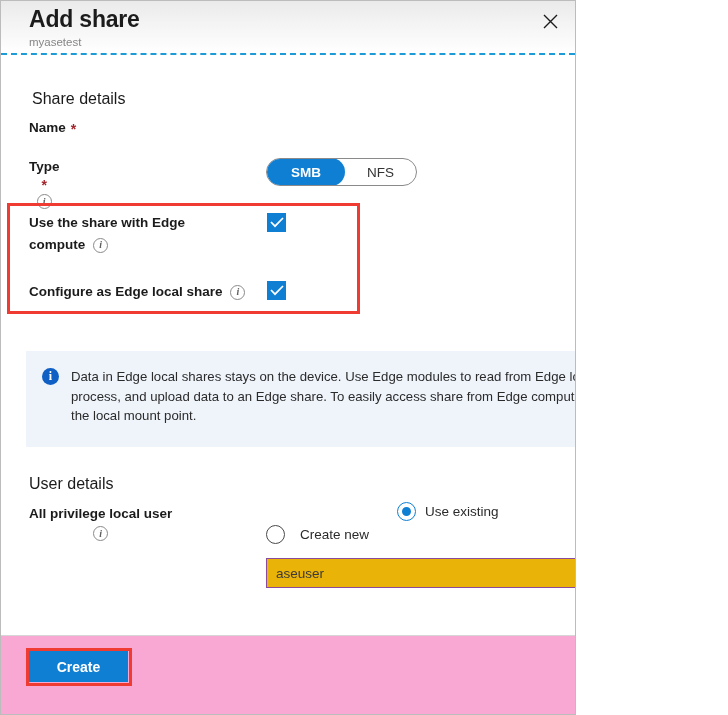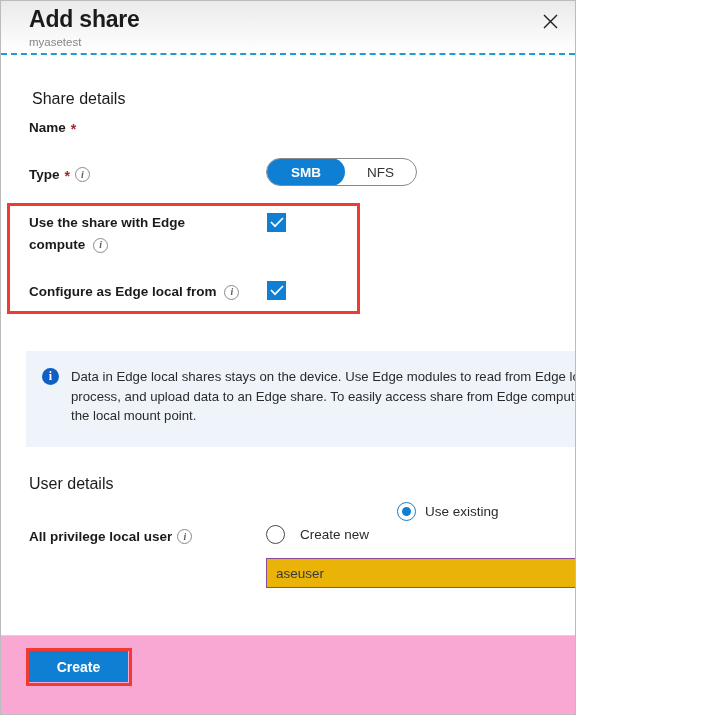--- a/index.html
+++ b/index.html
@@ -296,60 +296,60 @@
 
   <div class="body">
 
     <div class="section-title abs" style="left:31px; top:35px;">Share details</div>
 
     <div class="field-label abs" style="left:28px; top:65px;">
       <span>Name</span>
       <span class="req-star">*</span>
     </div>
 
-    <div class="field-label abs" style="left:28px; top:112px;">
+    <div class="field-label abs" style="left:28px; top:104px;flex-direction:column;">
       <span>Type</span>
       <span class="req-star">*</span>
       <span class="info-i">i</span>
     </div>
     <div class="pill abs" style="left:265px; top:103px;">
       <div class="pill-opt active">SMB</div>
       <div class="pill-opt">NFS</div>
     </div>
 
     <div class="abs" style="left:28px; top:157px; width:215px; font-size:13.5px; font-weight:600; color:#1b1b1b; line-height:22px;">
       <span>Use the share with Edge compute</span>
       <span class="info-i" style="vertical-align:middle; margin-left:4px;">i</span>
     </div>
     <div class="cbox abs" style="left:266px; top:158px;">
       <svg width="14" height="11" viewBox="0 0 14 11">
         <path d="M1,5 L5,9.2 L13,1" stroke="#ffffff" stroke-width="1.7" fill="none"></path>
       </svg>
     </div>
 
     <div class="abs" style="left:28px; top:226px; font-size:13.5px; font-weight:600; color:#1b1b1b; line-height:22px;">
-      <span>Configure as Edge local from</span>
+      <span>Configure as Edge local share</span>
       <span class="info-i" style="vertical-align:middle; margin-left:4px;">i</span>
     </div>
     <div class="cbox abs" style="left:266px; top:226px;">
       <svg width="14" height="11" viewBox="0 0 14 11">
         <path d="M1,5 L5,9.2 L13,1" stroke="#ffffff" stroke-width="1.7" fill="none"></path>
       </svg>
     </div>
 
     <div class="red-box" style="left:6px; top:148px; width:353px; height:111px;"></div>
 
     <div class="info-banner" style="top:296px;">
       <div class="info-dot">i</div>
       <div class="info-text">Data in Edge local shares stays on the device. Use Edge modules to read from Edge local share, process, and upload data to an Edge share. To easily access share from Edge compute modules, use the local mount point.</div>
     </div>
 
     <div class="section-title abs" style="left:28px; top:420px;">User details</div>
 
-    <div class="field-label abs" style="left:28px; top:474px;">
+    <div class="field-label abs" style="left:28px; top:451px;flex-direction:column;">
       <span>All privilege local user</span>
       <span class="info-i">i</span>
     </div>
 
     <div class="radio-row abs" style="left:265px; top:470px;gap:15px;">
       <span class="radio"></span>
       <span class="radio-label">Create new</span>
     </div>
 
     <div class="radio-row abs" style="left:396px; top:447px;">

